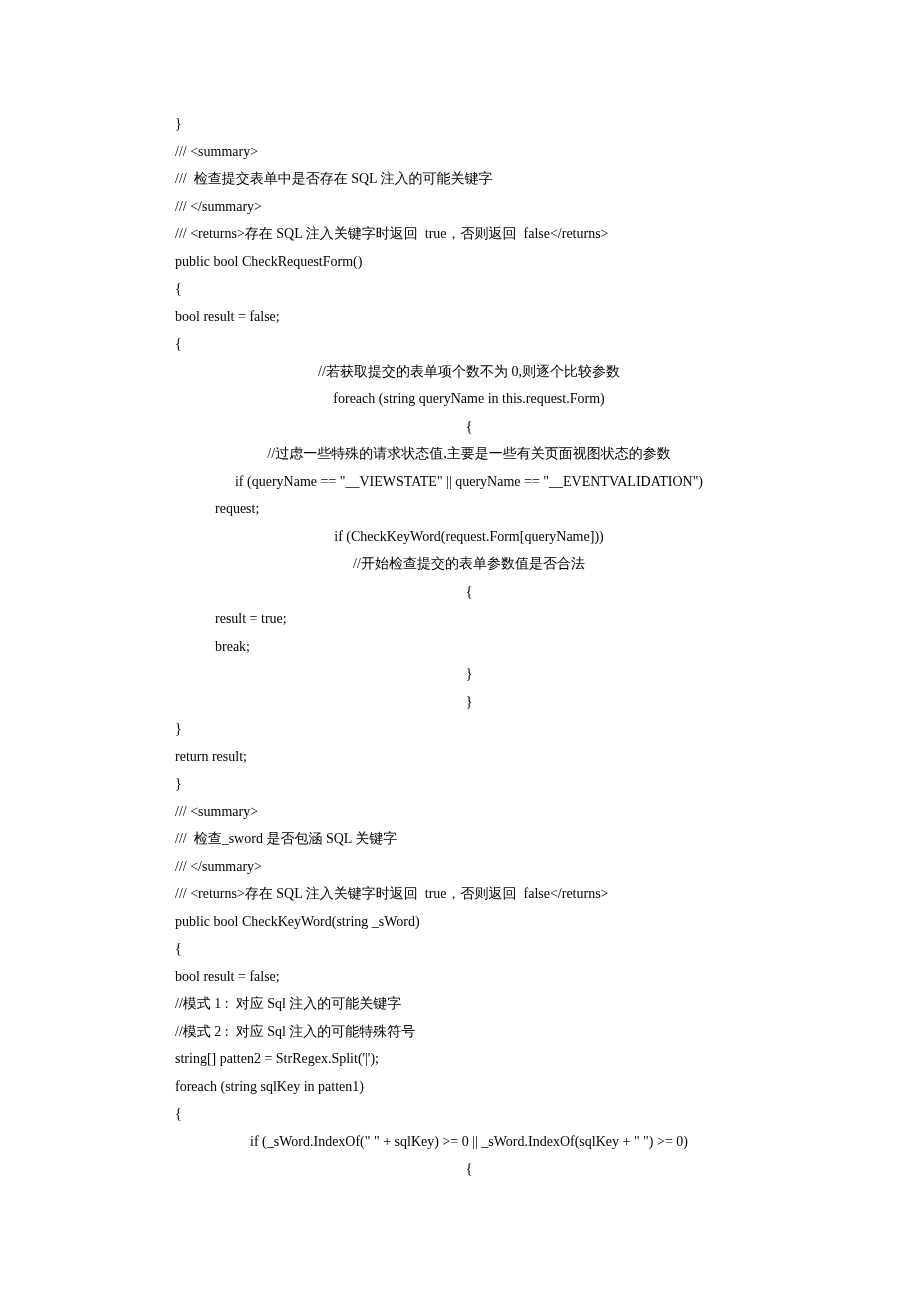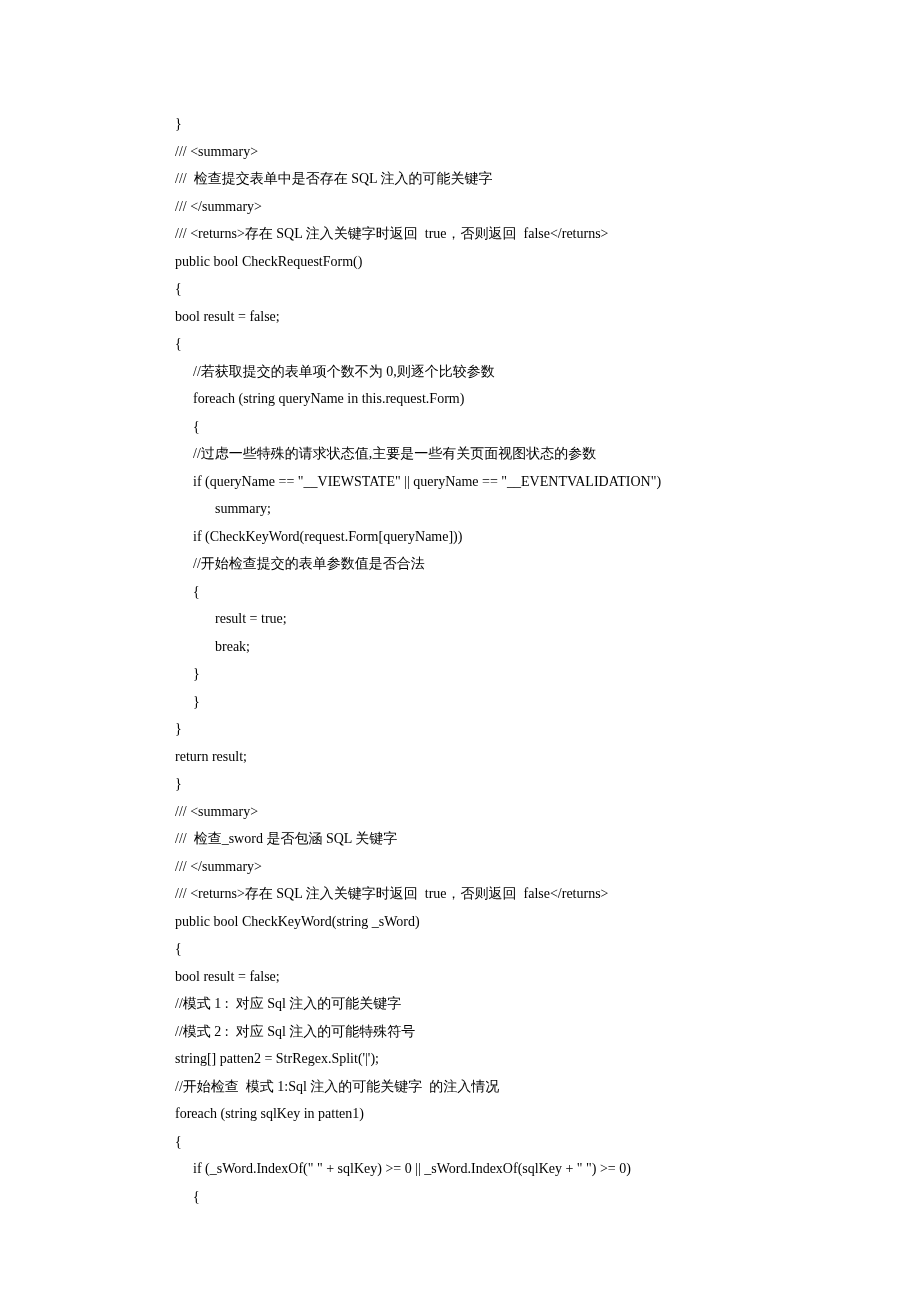--- a/index.html
+++ b/index.html
@@ -12,60 +12,59 @@
   .page {
     padding: 110px 175px 110px 175px;
     font-size: 14px;
     line-height: 27.5px;
     color: #000;
   }
   .line {
     white-space: pre-wrap;
     word-break: break-all;
   }
-  .indent1 { padding-left: 18px; }
+  .indent1 { padding-left: 18px; text-align: center; }
   .indent2 { padding-left: 40px; }
 </style>
 </head>
 <body>
 
 <div class="page" id="code-container">
     <div class="line ">}</div>
     <div class="line ">/// &lt;summary&gt;</div>
     <div class="line ">///  检查提交表单中是否存在 SQL 注入的可能关键字</div>
     <div class="line ">/// &lt;/summary&gt;</div>
     <div class="line ">/// &lt;returns&gt;存在 SQL 注入关键字时返回  true，否则返回  false&lt;/returns&gt;</div>
     <div class="line ">public bool CheckRequestForm()</div>
     <div class="line ">{</div>
     <div class="line ">bool result = false;</div>
     <div class="line ">{</div>
     <div class="line indent1">//若获取提交的表单项个数不为 0,则逐个比较参数</div>
     <div class="line indent1">foreach (string queryName in this.request.Form)</div>
     <div class="line indent1">{</div>
     <div class="line indent1">//过虑一些特殊的请求状态值,主要是一些有关页面视图状态的参数</div>
     <div class="line indent1">if (queryName == "__VIEWSTATE" || queryName == "__EVENTVALIDATION")</div>
-    <div class="line indent2">summary;</div>
+    <div class="line indent2">request;</div>
     <div class="line indent1">if (CheckKeyWord(request.Form[queryName]))</div>
     <div class="line indent1">//开始检查提交的表单参数值是否合法</div>
     <div class="line indent1">{</div>
     <div class="line indent2">result = true;</div>
     <div class="line indent2">break;</div>
     <div class="line indent1">}</div>
     <div class="line indent1">}</div>
     <div class="line ">}</div>
     <div class="line ">return result;</div>
     <div class="line ">}</div>
     <div class="line ">/// &lt;summary&gt;</div>
     <div class="line ">///  检查_sword 是否包涵 SQL 关键字</div>
     <div class="line ">/// &lt;/summary&gt;</div>
     <div class="line ">/// &lt;returns&gt;存在 SQL 注入关键字时返回  true，否则返回  false&lt;/returns&gt;</div>
     <div class="line ">public bool CheckKeyWord(string _sWord)</div>
     <div class="line ">{</div>
     <div class="line ">bool result = false;</div>
     <div class="line ">//模式 1 :  对应 Sql 注入的可能关键字</div>
     <div class="line ">//模式 2 :  对应 Sql 注入的可能特殊符号</div>
     <div class="line ">string[] patten2 = StrRegex.Split('|');</div>
-    <div class="line ">//开始检查  模式 1:Sql 注入的可能关键字  的注入情况</div>
     <div class="line ">foreach (string sqlKey in patten1)</div>
     <div class="line ">{</div>
     <div class="line indent1">if (_sWord.IndexOf(" " + sqlKey) &gt;= 0 || _sWord.IndexOf(sqlKey + " ") &gt;= 0)</div>
     <div class="line indent1">{</div>
   </div>
 
 </body></html>

